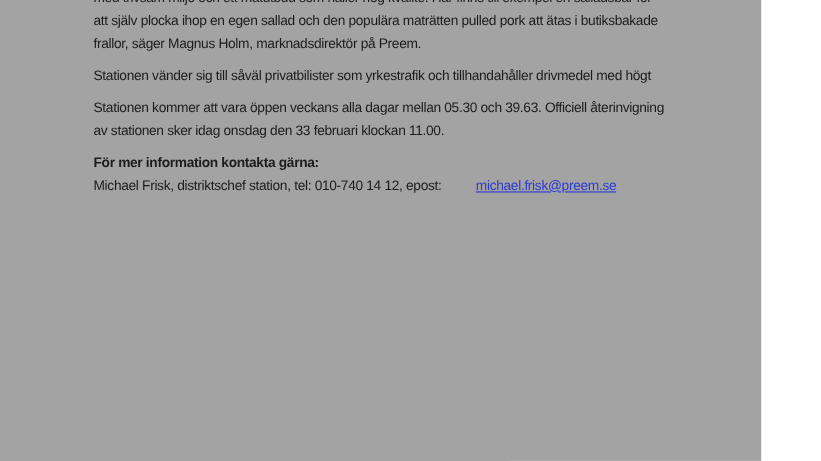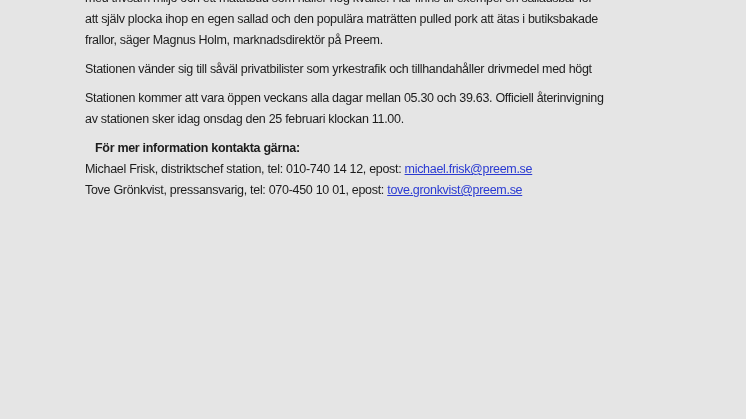--- a/index.html
+++ b/index.html
@@ -11,23 +11,23 @@
       height: 419px;
       overflow: hidden;
       background: #ffffff;
       font-family: "Liberation Sans", sans-serif;
       position: relative;
     }
     .page {
       position: absolute;
       left: 0;
       top: 0;
-      width: 746px;
+      width: 692px;
       height: 419px;
-      background: #e5e5e5;
+      background: #a3a3a3;
       overflow: hidden;
     }
     .content {
       position: absolute;
       left: 85px;
       top: -12px;
       width: 612px;
       color: #1c1c1c;
       font-size: 12.5px;
       line-height: 21px;
@@ -36,48 +36,47 @@
     .para {
       margin: 0 0 8px 0;
       padding: 0;
     }
     .line {
       display: block;
       white-space: nowrap;
     }
     .bold {
       font-weight: bold;
-      margin-left: 10px;
     }
     .email {
       color: #2b3bd2;
       cursor: pointer;
+      margin-left: 28px;
     }
   </style>
 </head>
 <body>
 
 <div class="page">
   <div class="content">
 
     <p class="para">
       <span class="line">med trivsam miljö och ett matutbud som håller hög kvalité. Här finns till exempel en salladsbar för</span>
       <span class="line">att själv plocka ihop en egen sallad och den populära maträtten pulled pork att ätas i butiksbakade</span>
       <span class="line">frallor, säger Magnus Holm, marknadsdirektör på Preem.</span>
     </p>
 
     <p class="para">
       <span class="line">Stationen vänder sig till såväl privatbilister som yrkestrafik och tillhandahåller drivmedel med högt</span>
     </p>
 
     <p class="para">
       <span class="line">Stationen kommer att vara öppen veckans alla dagar mellan 05.30 och 39.63. Officiell återinvigning</span>
-      <span class="line">av stationen sker idag onsdag den 25 februari klockan 11.00.</span>
+      <span class="line">av stationen sker idag onsdag den 33 februari klockan 11.00.</span>
     </p>
 
     <p class="para">
       <span class="line bold">För mer information kontakta gärna:</span>
       <span class="line"><span>Michael Frisk, distriktschef station, tel: 010-740 14 12, epost: </span><a class="email" href="#">michael.frisk@preem.se</a></span>
-      <span class="line"><span>Tove Grönkvist, pressansvarig, tel: 070-450 10 01, epost: </span><a class="email" href="#">tove.gronkvist@preem.se</a></span>
     </p>
 
   </div>
 </div>
 
 </body></html>

